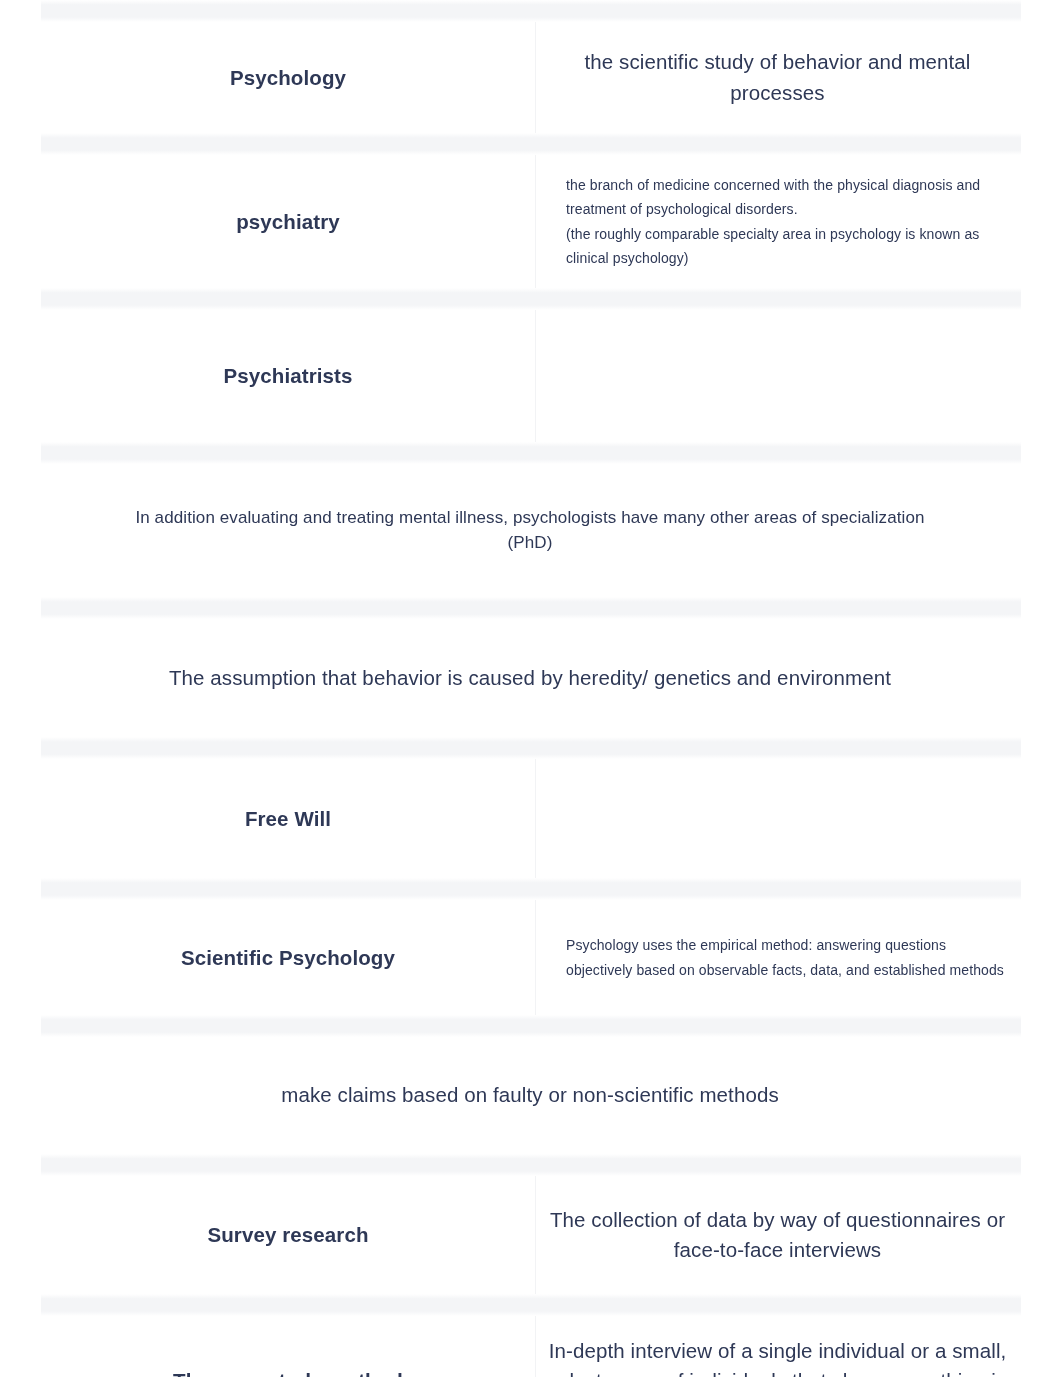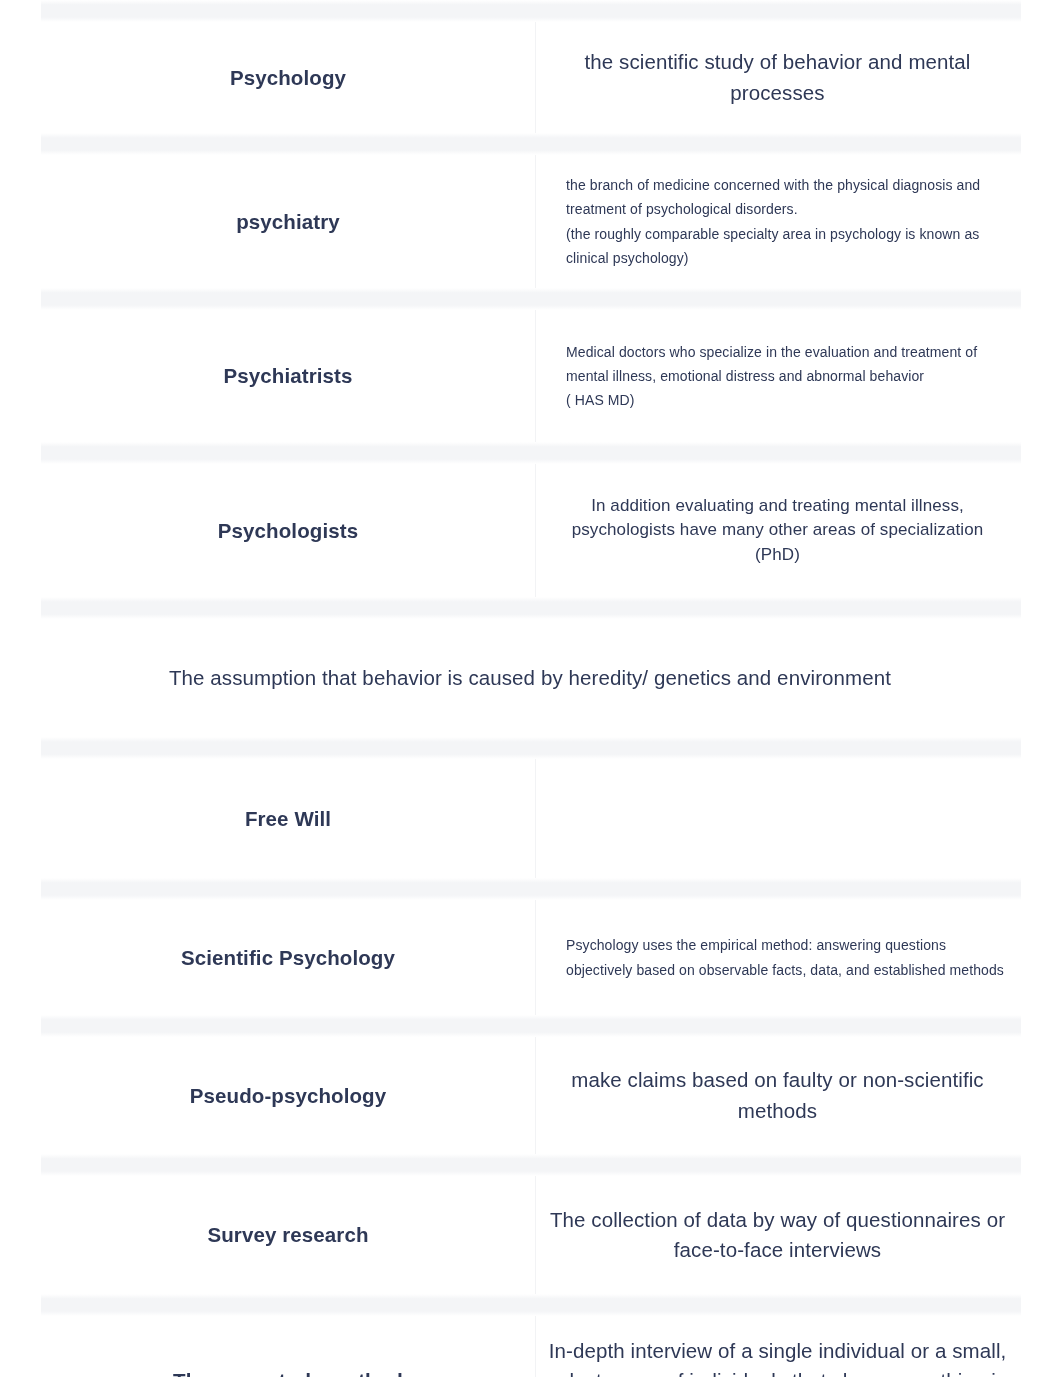--- a/index.html
+++ b/index.html
@@ -115,30 +115,23 @@
       <div class="def-cell">
         <div class="def-text small">the branch of medicine concerned with the physical diagnosis and treatment of psychological disorders.
 (the roughly comparable specialty area in psychology is known as clinical psychology)</div>
       </div>
     </div>
     <div class="gap"></div>
     <div class="card" style="min-height: 132px;">
       <div class="term-cell">
         <div class="term-text">Psychiatrists</div>
       </div>
-      <div class="def-cell">
-        <div class="def-text small">Medical doctors who specialize in the evaluation and treatment of mental illness, emotional distress and abnormal behavior
-( HAS MD)</div>
-      </div>
     </div>
     <div class="gap"></div>
     <div class="card" style="min-height: 133px;">
-      <div class="term-cell">
-        <div class="term-text">Psychologists</div>
-      </div>
       <div class="def-cell">
         <div class="def-text large" style="font-size: 17px; line-height: 1.45;">In addition evaluating and treating mental illness, psychologists have many other areas of specialization
 (PhD)</div>
       </div>
     </div>
     <div class="gap"></div>
     <div class="card" style="min-height: 118px;">
       <div class="def-cell">
         <div class="def-text large">The assumption that behavior is caused by heredity/ genetics and environment</div>
       </div>
@@ -153,23 +146,20 @@
     <div class="card" style="min-height: 115px;">
       <div class="term-cell">
         <div class="term-text">Scientific Psychology</div>
       </div>
       <div class="def-cell">
         <div class="def-text small">Psychology uses the empirical method: answering questions objectively based on observable facts, data, and established methods</div>
       </div>
     </div>
     <div class="gap"></div>
     <div class="card" style="min-height: 117px;">
-      <div class="term-cell">
-        <div class="term-text">Pseudo-psychology</div>
-      </div>
       <div class="def-cell">
         <div class="def-text large">make claims based on faulty or non-scientific methods</div>
       </div>
     </div>
     <div class="gap"></div>
     <div class="card" style="min-height: 118px;">
       <div class="term-cell">
         <div class="term-text">Survey research</div>
       </div>
       <div class="def-cell">

